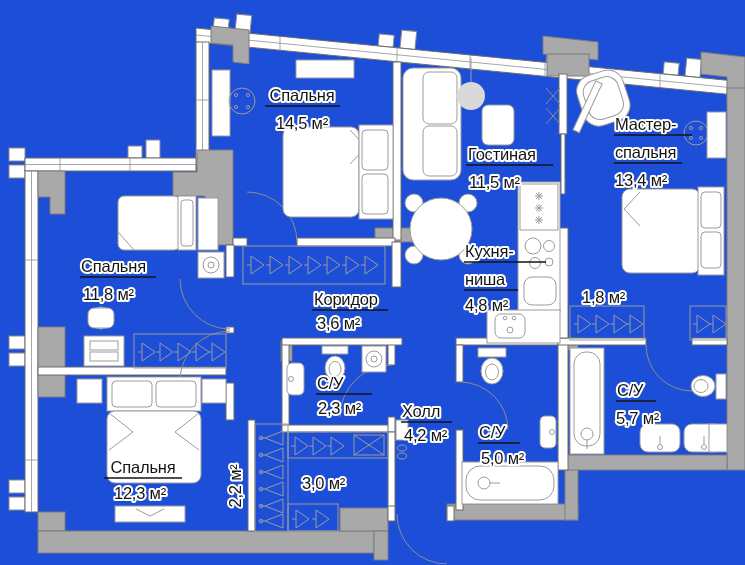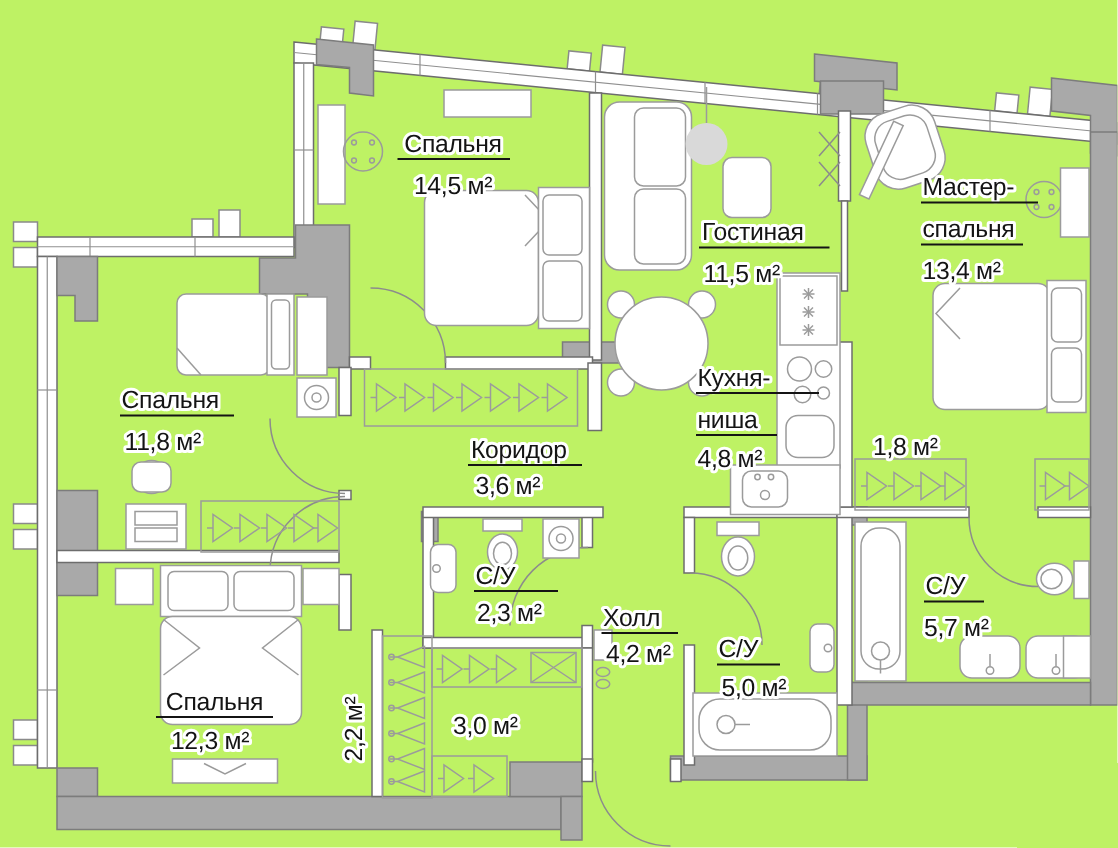--- a/index.html
+++ b/index.html
@@ -1,16 +1,16 @@
 <!DOCTYPE html>
 <html><head>
 <meta charset="utf-8">
 <style>
   html,body{margin:0;padding:0;background:#fff;}
-  #stage{position:relative;width:745px;height:565px;background:#bef264;overflow:hidden;
+  #stage{position:relative;width:745px;height:565px;background:#1d4ed8;overflow:hidden;
          font-family:"Liberation Sans",sans-serif;}
   svg{position:absolute;left:0;top:0;}
   
   .w   {fill:#ffffff;stroke:#6d6d6d;stroke-width:1;}
   .g   {fill:#a9a9a9;stroke:#7c7c7c;stroke-width:1;}
   .t   {stroke:#8f8f8f;stroke-width:0.8;fill:none;}
   .f   {stroke:#9b9b9b;stroke-width:1;fill:#ffffff;}
   .fn  {stroke:#9b9b9b;stroke-width:1;fill:none;}
   .d   {stroke:#8c8c8c;stroke-width:1;fill:none;}
   .cast{fill:#ffffff;stroke:#8a8a8a;stroke-width:1;}

